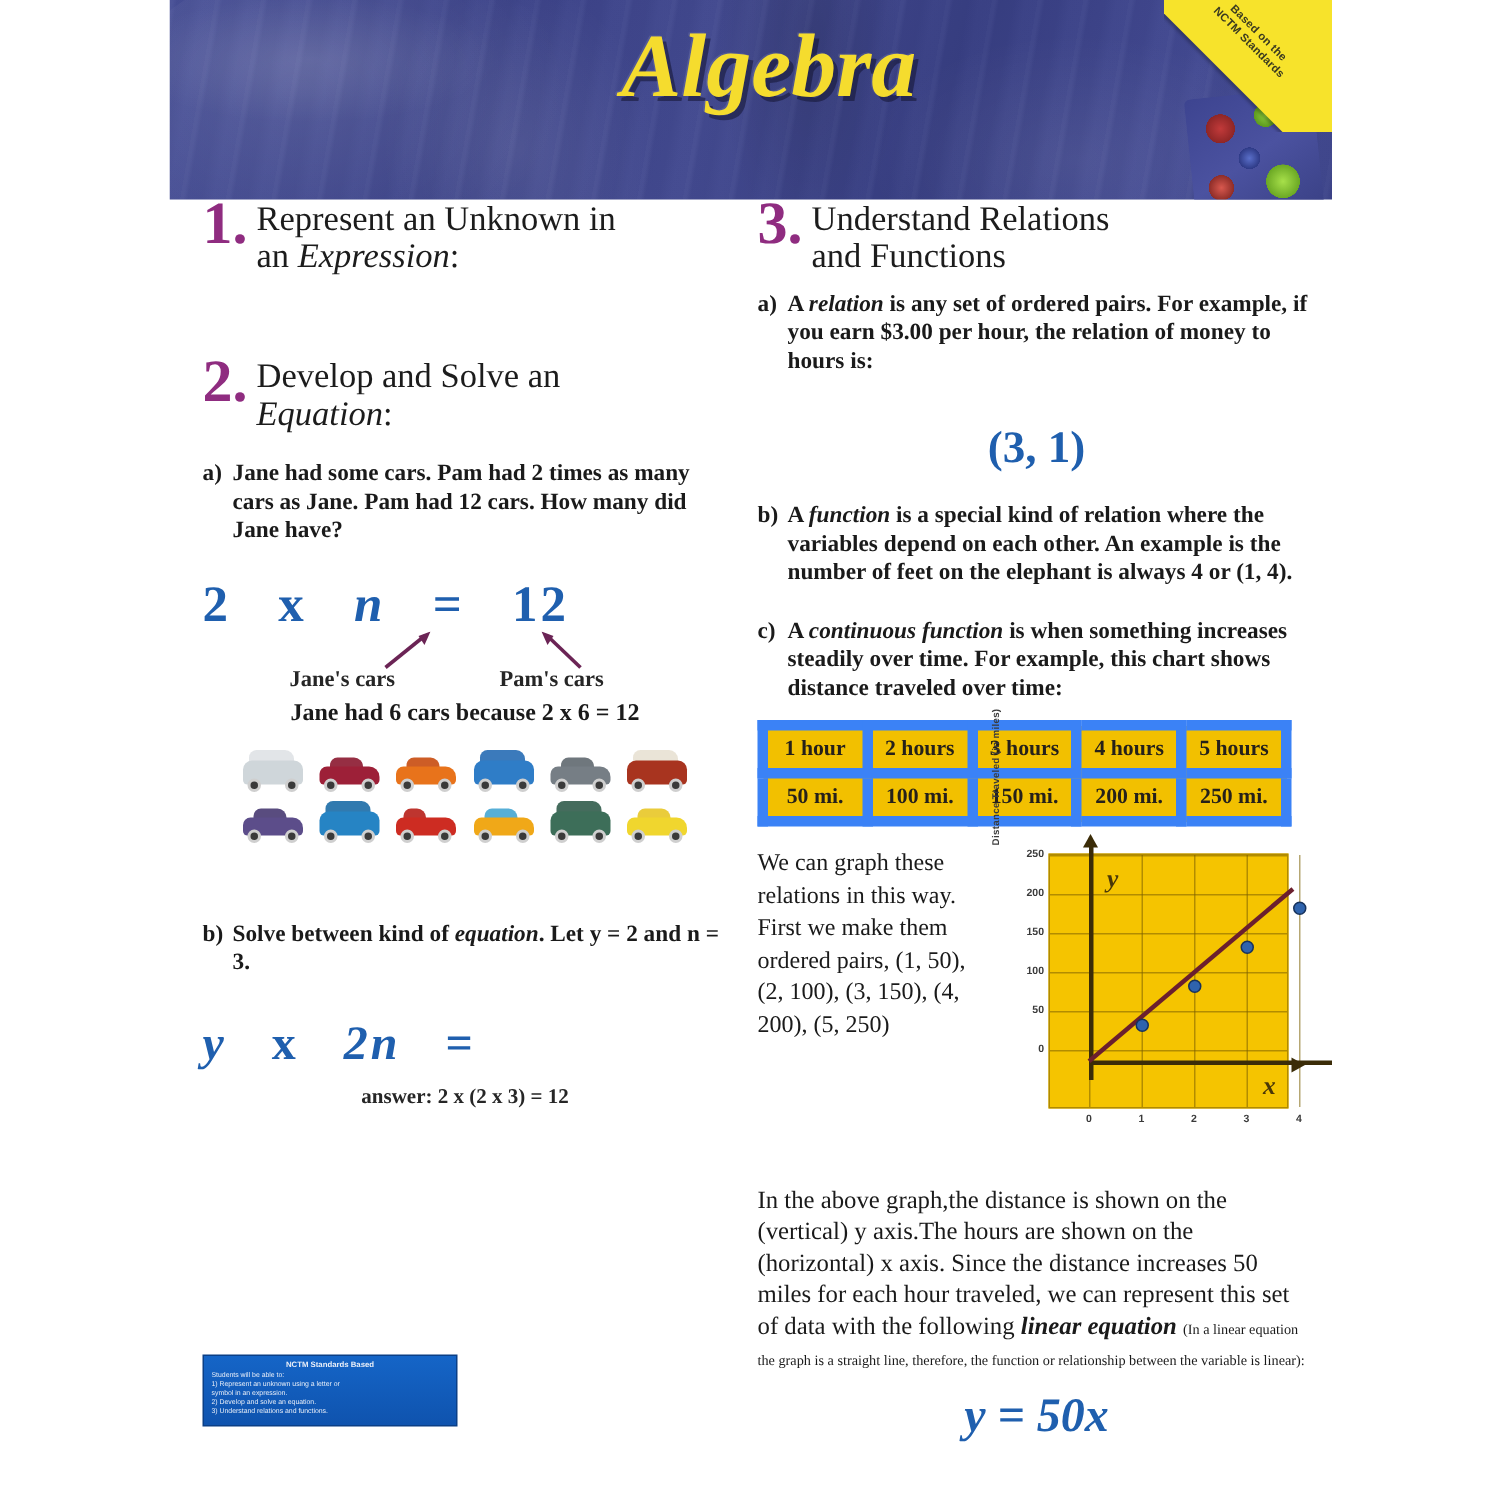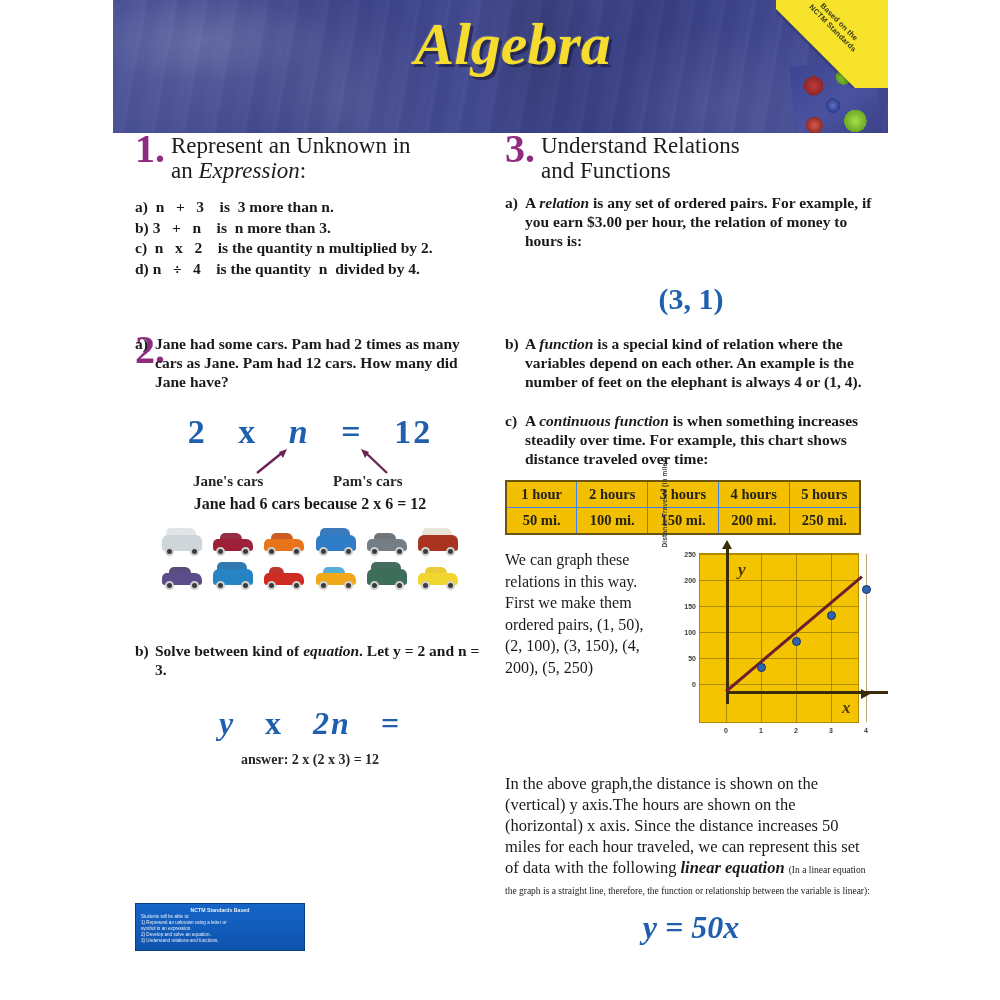--- a/index.html
+++ b/index.html
@@ -174,21 +174,21 @@
     font-family: "Liberation Serif", serif;
     font-size: 15.5px;
     line-height: 20.5px;
     font-weight: bold;
     color: #1a1a1a;
     white-space: pre;
   }
 
   
   .eq-blue {
-    text-align: center;
+    text-align: left;
     color: #1f5fae;
     font-family: "Liberation Serif", serif;
     font-weight: bold;
     font-size: 34px;
     letter-spacing: 2px;
   }
   .eq-blue i { font-style: italic; }
   .eq-pair {
     text-align: center;
     color: #1f5fae;
@@ -272,21 +272,21 @@
   
   .data-table {
     margin-top: 12px;
     border-collapse: collapse;
     width: 356px;
     table-layout: fixed;
     border: 2px solid #6b5410;
   }
   .data-table td {
     background: #f2c000;
-    border: 1px solid #3b82f6;
+    border: 7px solid #3b82f6;
     text-align: center;
     font-family: "Liberation Serif", serif;
     font-weight: bold;
     font-size: 14.5px;
     color: #26211a;
     height: 25px;
     padding: 0 1px;
   }
 
   
@@ -408,29 +408,27 @@
     <div class="col-left">
 
       <div class="sec-head">
         <span class="sec-num">1.</span>
         <div class="sec-title">
           <span>Represent an Unknown in</span><br>
           <span>an </span><i>Expression</i><span>:</span>
         </div>
       </div>
 
-      <div class="list-1">
-        <div class="row">a)  n   +   3    is  3 more than n.</div>
-        <div class="row">b) 3   +   n    is  n more than 3.</div>
-        <div class="row">c)  n   x   2    is the quantity n multiplied by 2.</div>
-        <div class="row">d) n   ÷   4    is the quantity  n  divided by 4.</div>
-      </div>
 
       <div class="sec-head" style="margin-top:55px">
         <span class="sec-num">2.</span>
+        <div class="sec-title">
+          <span>Develop and Solve an</span><br>
+          <i>Equation</i><span>:</span>
+        </div>
       </div>
 
       <div class="item" style="margin-top:18px">
         <span class="mk">a)</span>
         <span>Jane had some cars. Pam had 2 times as many cars as Jane. Pam had 12 cars. How many did Jane have?</span>
       </div>
 
       <div class="eq-blue" style="margin-top:22px">
         <span>2</span>&nbsp;&nbsp;
         <span>x</span>&nbsp;&nbsp;

